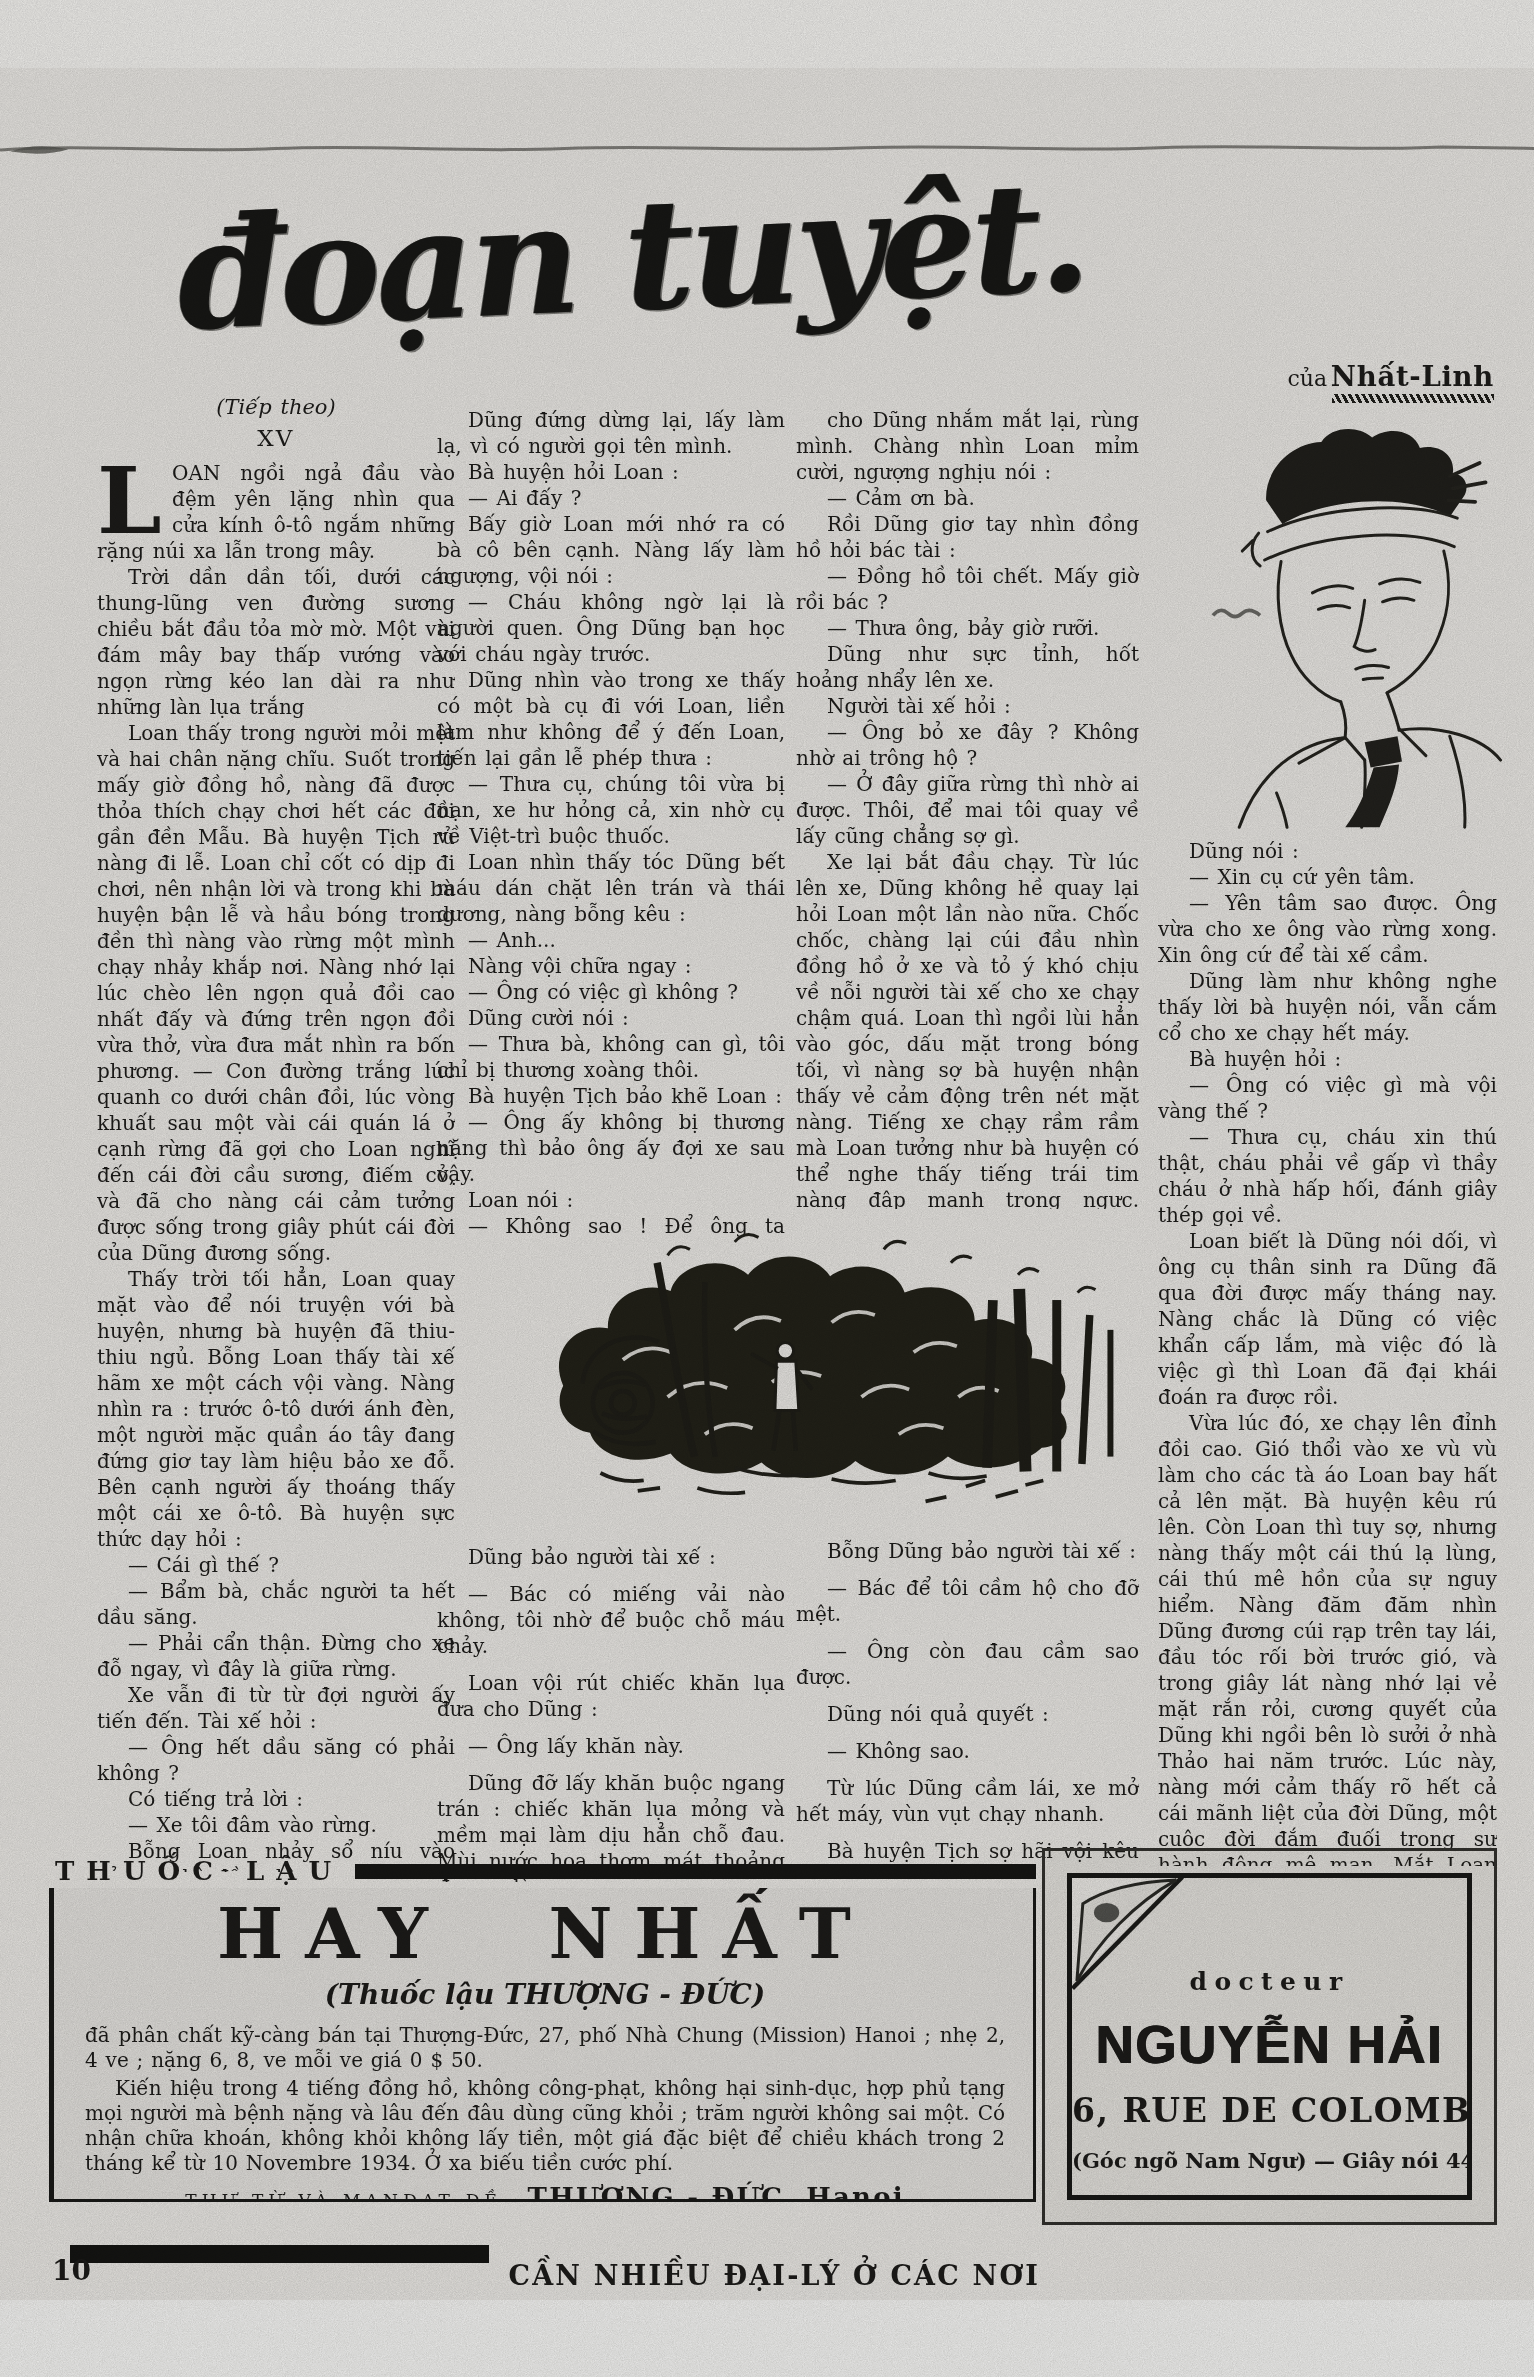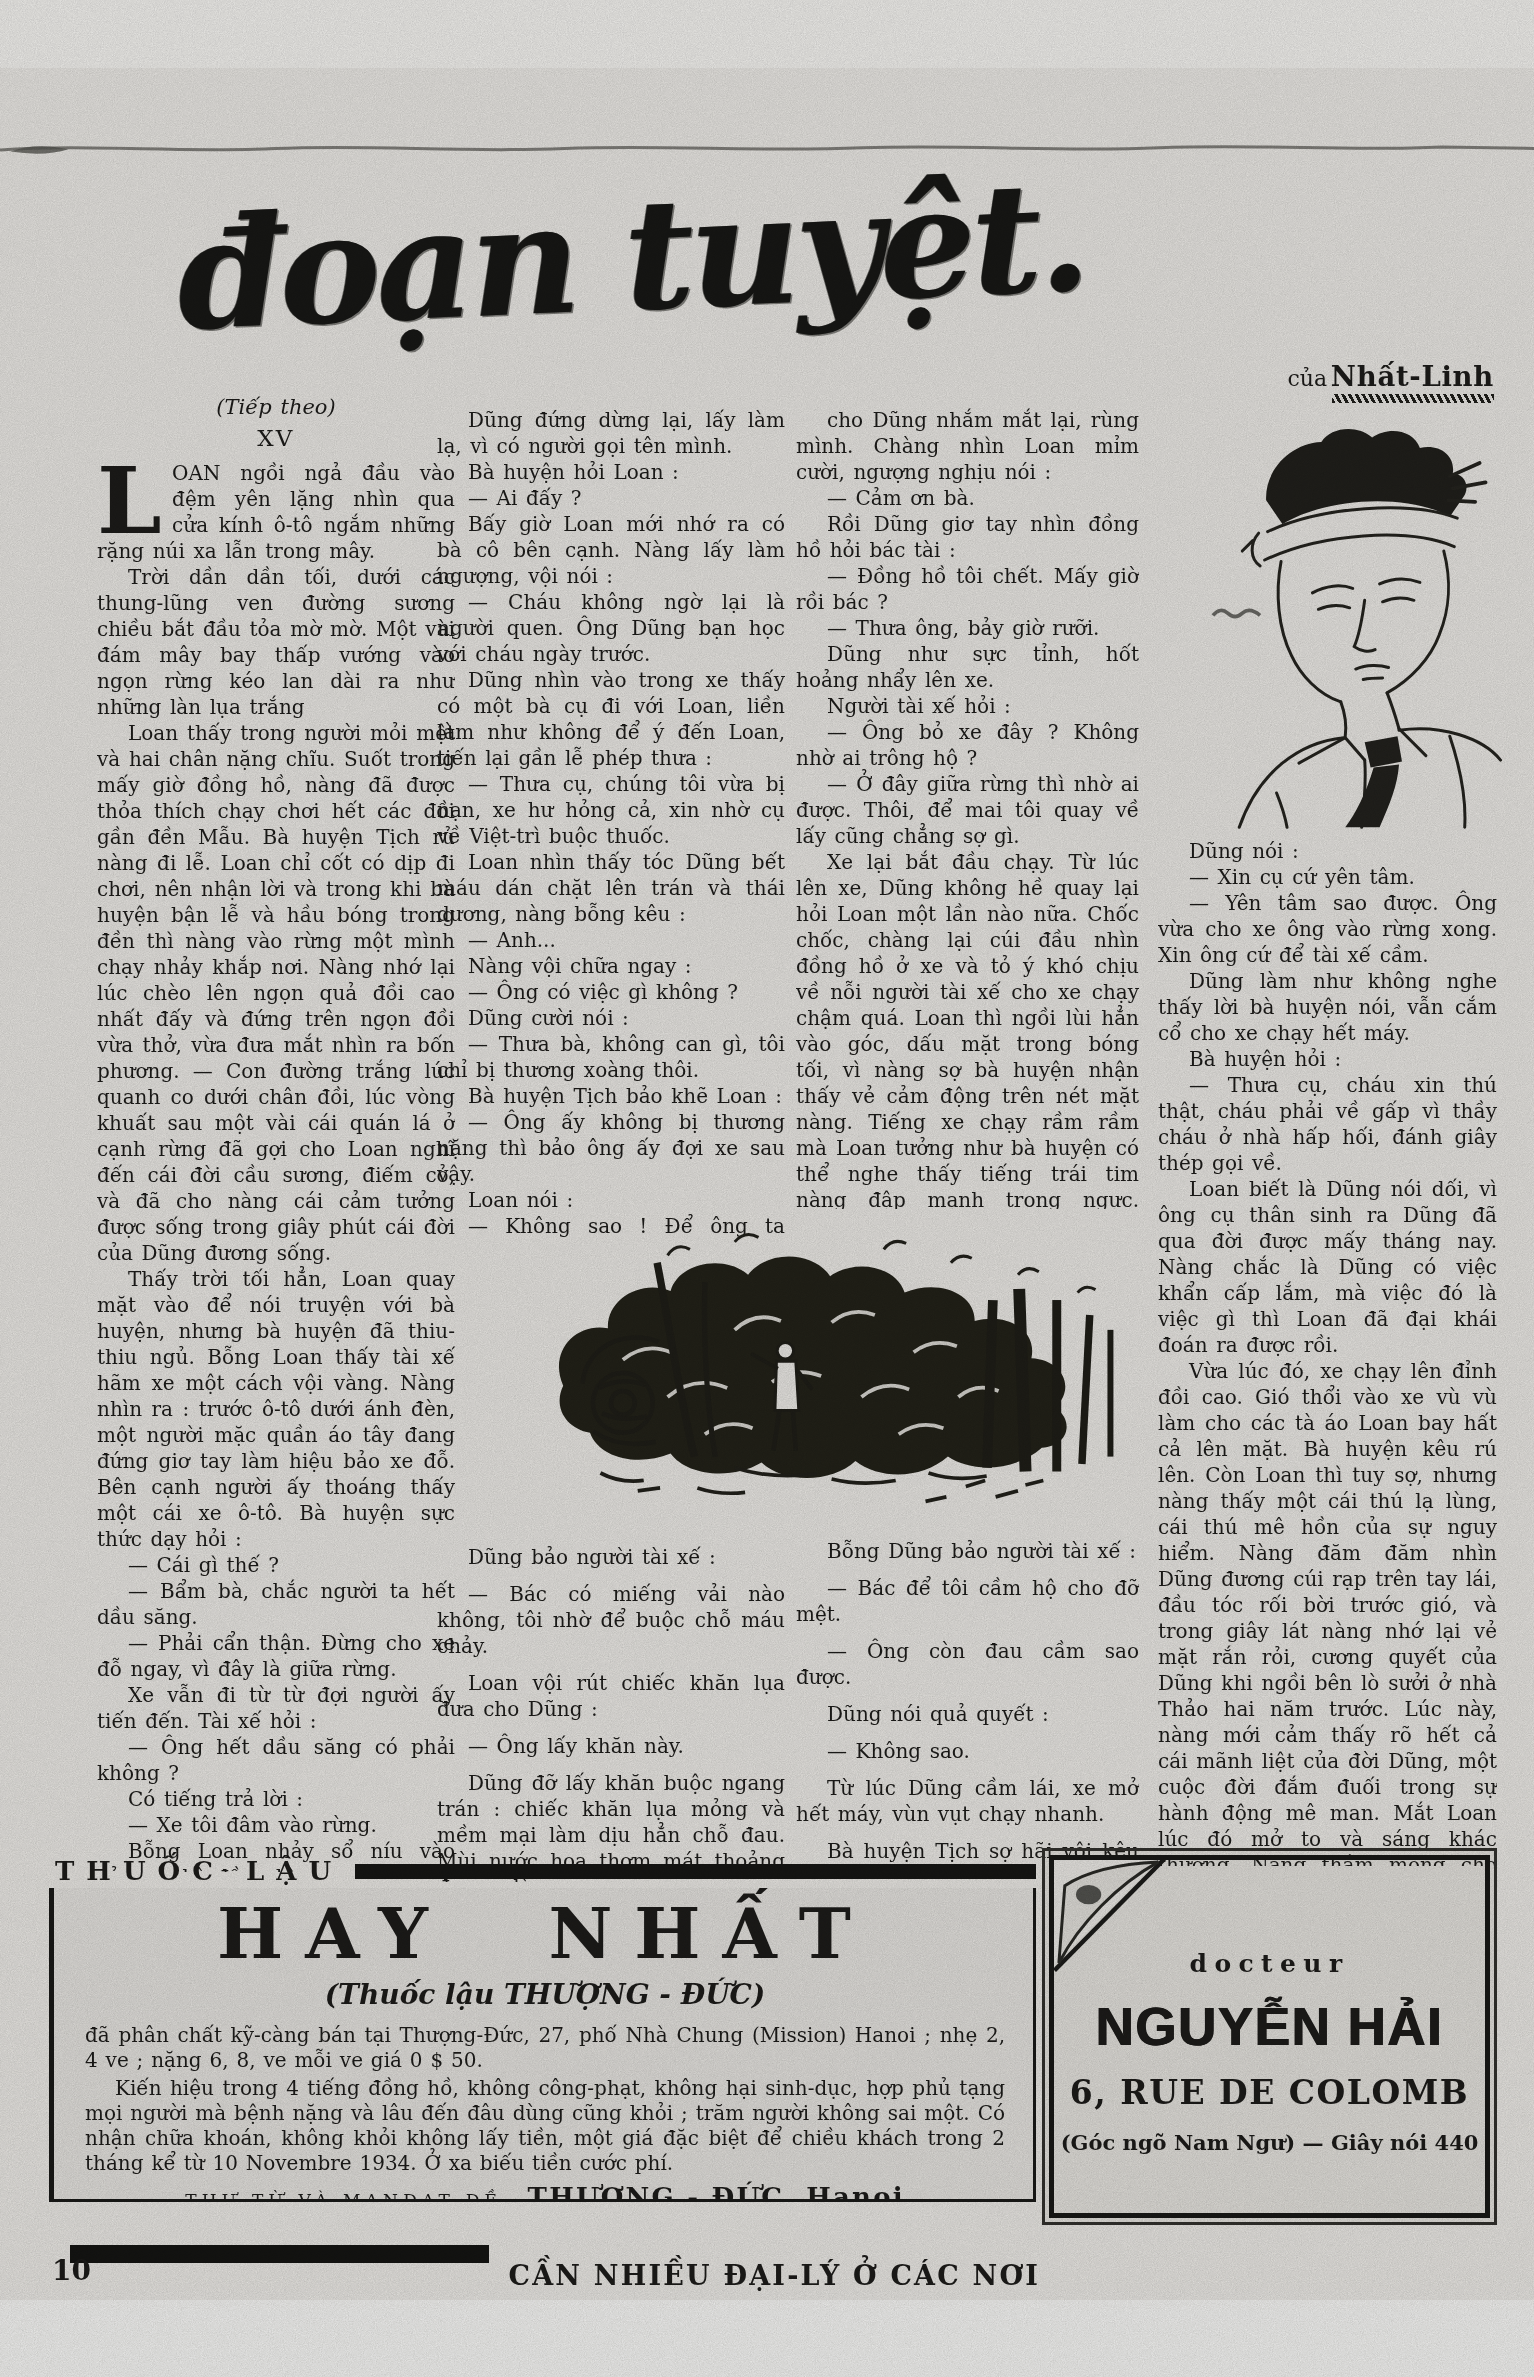--- a/index.html
+++ b/index.html
@@ -75,21 +75,21 @@
   .ad-footer .lbl { font-size:17px; letter-spacing:5.2px; }
   .ad-footer .val { font-size:26px; font-weight:bold; letter-spacing:2.2px;margin-top:28px; }
 
   .agents-row { position:absolute; left:70px; top:2216px; width:970px; display:flex; align-items:center; gap:19.3px; }
   .agents-bar { width:632px; height:18px; background:#151513; }
   .agents-text { font-weight:bold; font-size:27px; letter-spacing:2.2px; white-space:nowrap;margin-top:44px; }
 
   
   .ad-right {
     position:absolute; left:1042px; top:1848px; width:455px; height:377px;
-    box-sizing:border-box; border:3px solid #33322e; padding:4px;
+    box-sizing:border-box; border:3px solid #33322e; padding:22px;
     background:rgba(45,44,38,0.04);
   }
   .ad-right-inner {
     box-sizing:border-box; height:100%; border:5.2px solid #191917;
     position:relative; text-align:center; overflow:hidden;
   }
   .fold { position:absolute; left:-7.4px; top:-7.4px; width:130px; height:130px; }
   .ad-doc   { margin-top:89px; font-weight:bold; font-size:25px; letter-spacing:7.4px; }
   .ad-name  {
     margin-top:18px; font-family:"Liberation Sans", sans-serif; font-weight:bold;
@@ -217,20 +217,21 @@
       <p class="para">Từ lúc Dũng cầm lái, xe mở hết máy, vùn vụt chạy nhanh.</p>
       <p class="para">Bà huyện Tịch sợ hãi vội kêu :</p>
     </div>
 
   <div class="col col4">
       <p class="para">Dũng nói :</p>
       <p class="para">— Xin cụ cứ yên tâm.</p>
       <p class="para">— Yên tâm sao được. Ông vừa cho xe ông vào rừng xong. Xin ông cứ để tài xế cầm.</p>
       <p class="para">Dũng làm như không nghe thấy lời bà huyện nói, vẫn cắm cổ cho xe chạy hết máy.</p>
       <p class="para">Bà huyện hỏi :</p>
+      <p class="para">— Ông có việc gì mà vội vàng thế ?</p>
       <p class="para">— Thưa cụ, cháu xin thú thật, cháu phải về gấp vì thầy cháu ở nhà hấp hối, đánh giây thép gọi về.</p>
       <p class="para">Loan biết là Dũng nói dối, vì ông cụ thân sinh ra Dũng đã qua đời được mấy tháng nay. Nàng chắc là Dũng có việc khẩn cấp lắm, mà việc đó là việc gì thì Loan đã đại khái đoán ra được rồi.</p>
       <p class="para">Vừa lúc đó, xe chạy lên đỉnh đồi cao. Gió thổi vào xe vù vù làm cho các tà áo Loan bay hất cả lên mặt. Bà huyện kêu rú lên. Còn Loan thì tuy sợ, nhưng nàng thấy một cái thú lạ lùng, cái thú mê hồn của sự nguy hiểm. Nàng đăm đăm nhìn Dũng đương cúi rạp trên tay lái, đầu tóc rối bời trước gió, và trong giây lát nàng nhớ lại vẻ mặt rắn rỏi, cương quyết của Dũng khi ngồi bên lò sưởi ở nhà Thảo hai năm trước. Lúc này, nàng mới cảm thấy rõ hết cả cái mãnh liệt của đời Dũng, một cuộc đời đắm đuối trong sự hành động mê man. Mắt Loan lúc đó mở to và sáng khác thường. Nàng thầm mong cho chiếc xe kia đâm vào thân cây hay hốc đá và tan tành ra như cám để nàng được hưởng một cái chết mạnh mẽ bên cạnh người nàng vẫn yêu, mà lúc này nàng</p>
     </div>
 
   <svg class="forest" viewBox="0 0 845 425">
     <path d="M70,235 C50,190 86,150 130,158 C128,118 176,92 214,108 C224,70 286,58 318,86 C344,52 406,54 428,88 C462,64 516,74 528,110 C572,92 622,110 622,148 C668,136 706,162 698,198 C740,200 758,238 730,264 C756,282 748,316 712,318 C676,350 618,352 586,330 C552,360 496,362 462,336 C430,366 366,366 336,338 C296,362 236,356 214,326 C170,344 118,332 106,298 C74,292 56,264 70,235 Z" fill="#232219"></path>
     <g stroke="#edebe7" stroke-width="5" fill="none" opacity="0.9">
       <path d="M150,200 q30,-24 64,-10 M210,250 q36,-30 80,-12 M300,160 q28,-26 62,-12 M350,230 q30,-22 66,-8 M430,150 q26,-22 58,-10 M470,250 q30,-24 64,-10 M540,190 q26,-20 58,-8 M600,250 q24,-20 54,-8 M260,300 q30,-22 64,-8 M520,300 q28,-20 60,-8"></path>
     </g>

